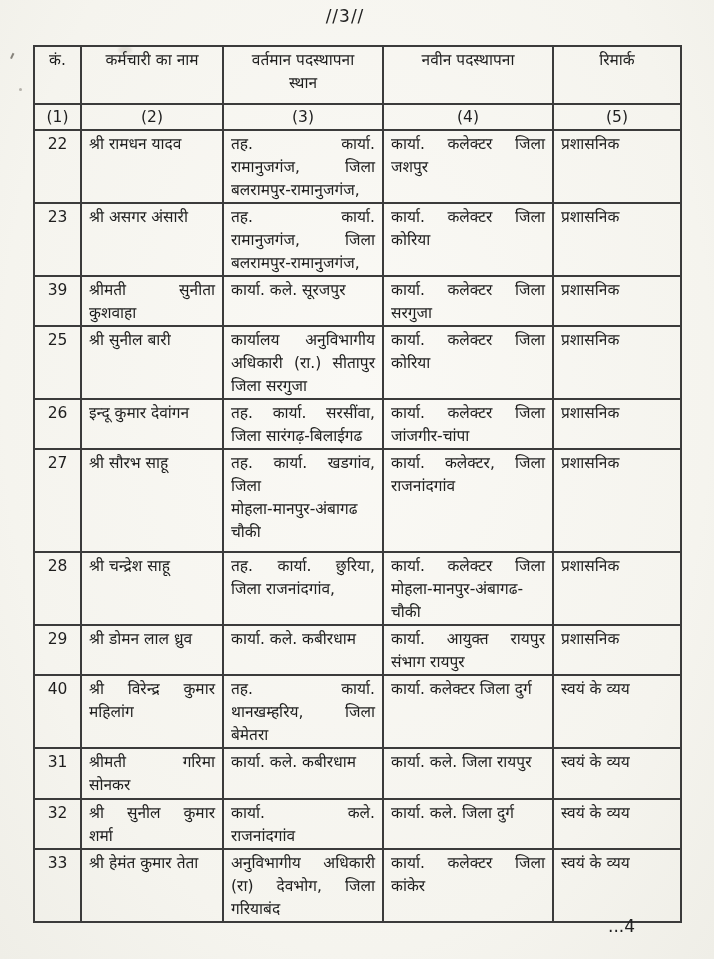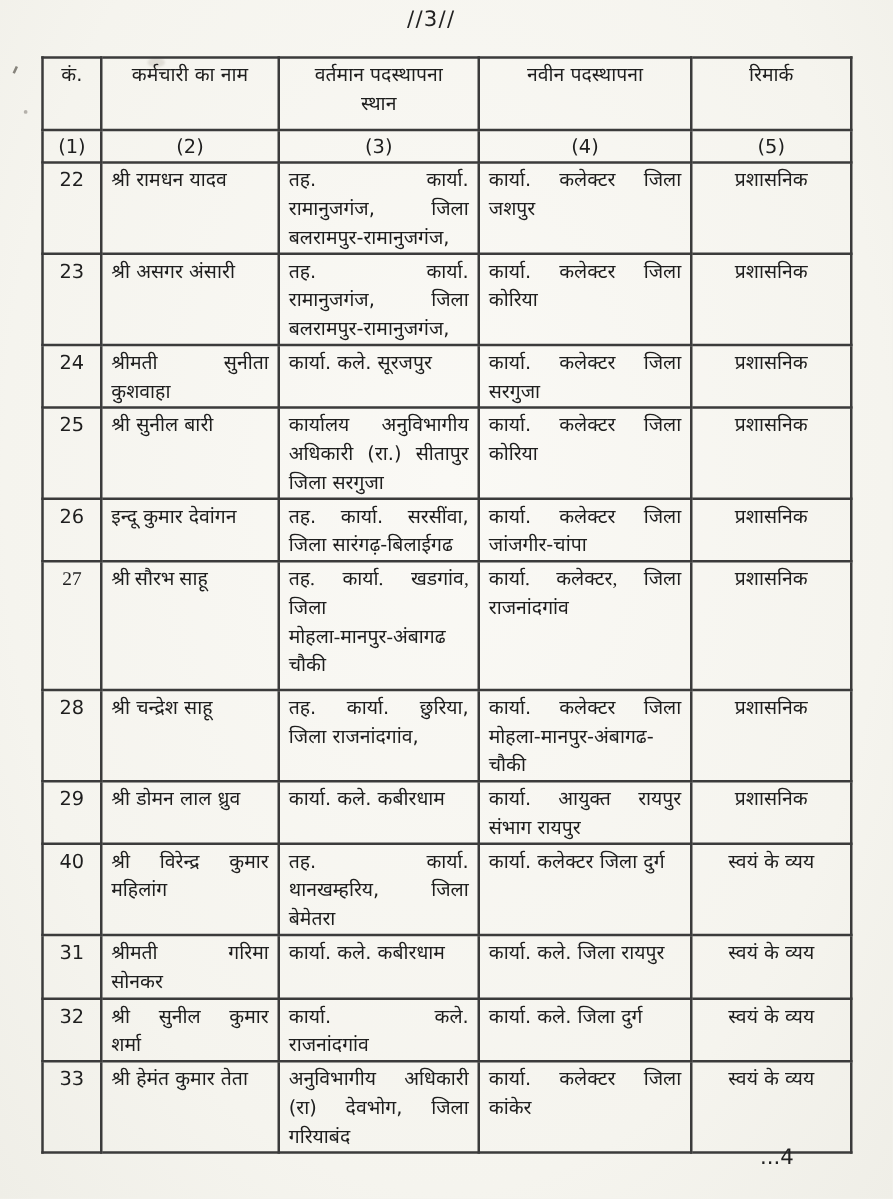--- a/index.html
+++ b/index.html
@@ -35,21 +35,21 @@
     padding:2px 7px 0 7px;
     font-size:15.5px;
     line-height:23px;
     font-weight:normal;
     overflow:hidden;
   }
   th .ln{white-space:nowrap;}
   thead th{text-align:center;height:54px;padding-top:4px;line-height:26px;}
   tr.idx-row td{text-align:center;height:23px;padding:1px 2px 0 2px;line-height:22px;}
   td.sno{text-align:center;}
-  td.remark{text-align:center;padding-left:3px;padding-right:3px;}
+  td.remark{padding-left:3px;padding-right:3px;}
   .ln{white-space:nowrap;}
   .ln.jl{
     white-space:normal;
     text-align:justify;
     text-align-last:justify;
     text-justify:inter-word;
     height:23px;
   }
   
   .speck-a{
@@ -137,21 +137,21 @@
             <div class="ln jl">रामानुजगंज, जिला</div>
             <div class="ln">बलरामपुर-रामानुजगंज,</div>
           </td>
           <td>
             <div class="ln jl">कार्या. कलेक्टर जिला</div>
             <div class="ln">कोरिया</div>
           </td>
           <td class="remark">प्रशासनिक</td>
         </tr>
         <tr style="height: 50px;">
-          <td class="sno">24</td>
+          <td class="sno">39</td>
           <td>
             <div class="ln jl">श्रीमती सुनीता</div>
             <div class="ln">कुशवाहा</div>
           </td>
           <td>
             <div class="ln">कार्या. कले. सूरजपुर</div>
           </td>
           <td>
             <div class="ln jl">कार्या. कलेक्टर जिला</div>
             <div class="ln">सरगुजा</div>
@@ -182,21 +182,21 @@
           <td>
             <div class="ln jl">तह. कार्या. सरसींवा,</div>
             <div class="ln">जिला सारंगढ़-बिलाईगढ</div>
           </td>
           <td>
             <div class="ln jl">कार्या. कलेक्टर जिला</div>
             <div class="ln">जांजगीर-चांपा</div>
           </td>
           <td class="remark">प्रशासनिक</td>
         </tr>
-        <tr style="height: 103px; font-family: Liberation Serif, serif;">
+        <tr style="height: 103px;">
           <td class="sno">27</td>
           <td>
             <div class="ln">श्री सौरभ साहू</div>
           </td>
           <td>
             <div class="ln jl">तह. कार्या. खडगांव,</div>
             <div class="ln jl">जिला</div>
             <div class="ln jl">मोहला-मानपुर-अंबागढ</div>
             <div class="ln">चौकी</div>
           </td>

